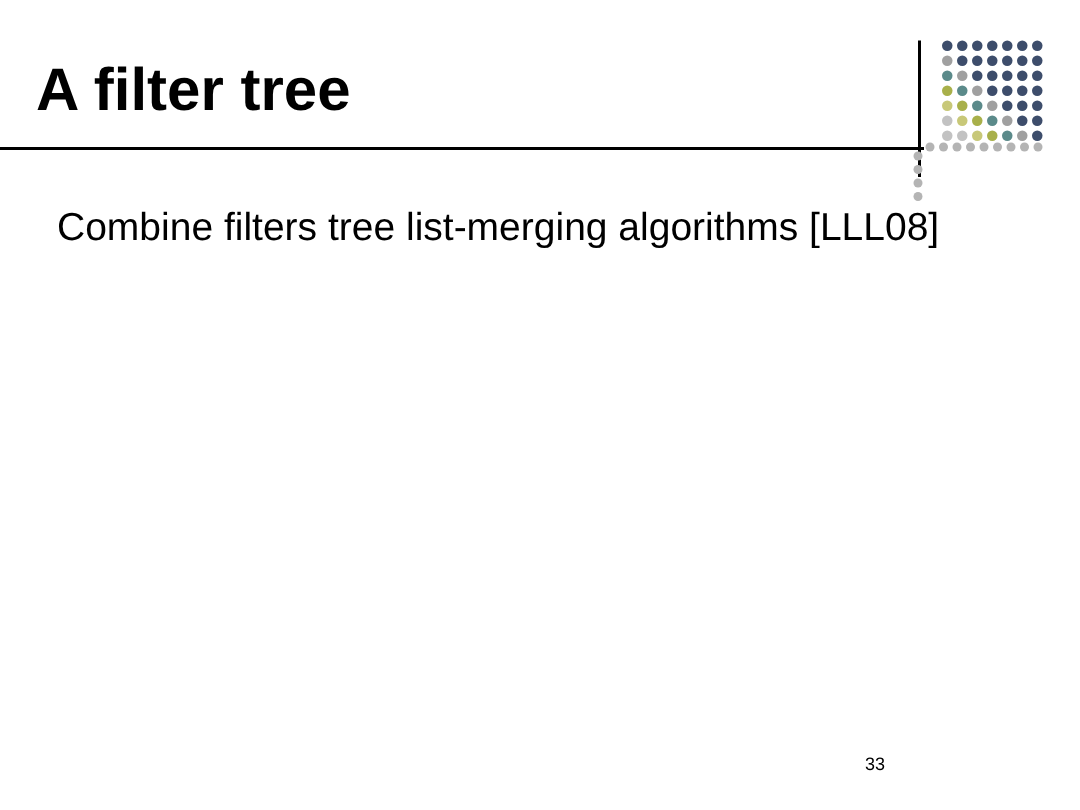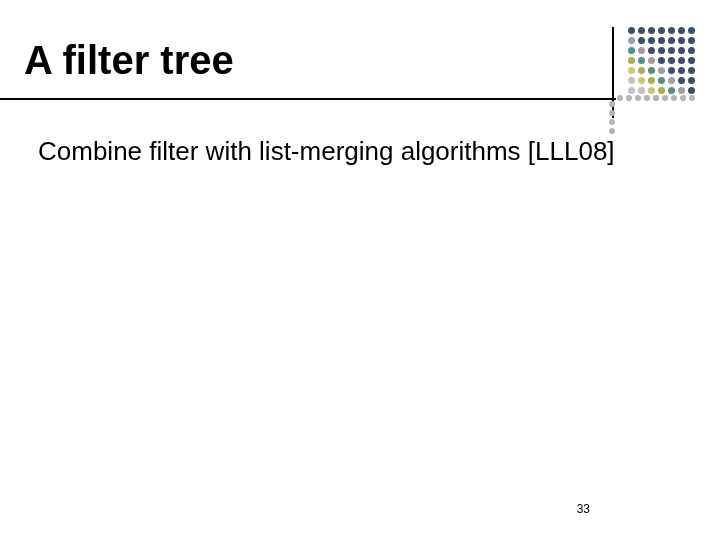--- a/index.html
+++ b/index.html
@@ -189,17 +189,17 @@
       <span class="dot"></span>
   </div>
 
   <div class="vr-dots">
     <span class="dot"></span>
       <span class="dot"></span>
       <span class="dot"></span>
     <span class="dot"></span>
   </div>
 
-  <div class="body-text">Combine filter with list-merging algorithms [LLL08]</div>
+  <div class="body-text">Combine filters tree list-merging algorithms [LLL08]</div>
 
   <div class="page-number">33</div>
 
 </div>
 
 </body></html>

